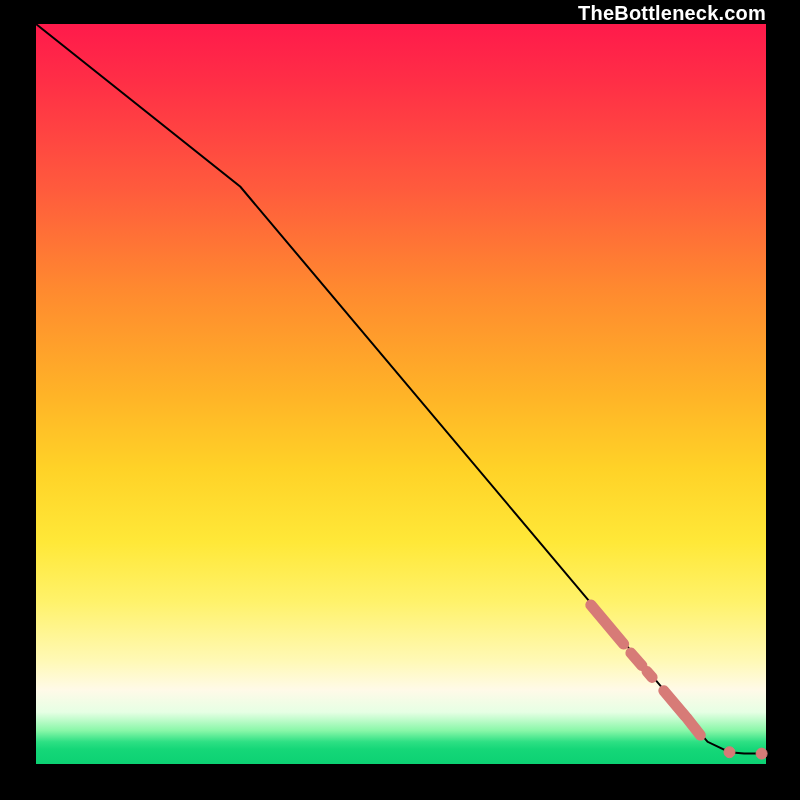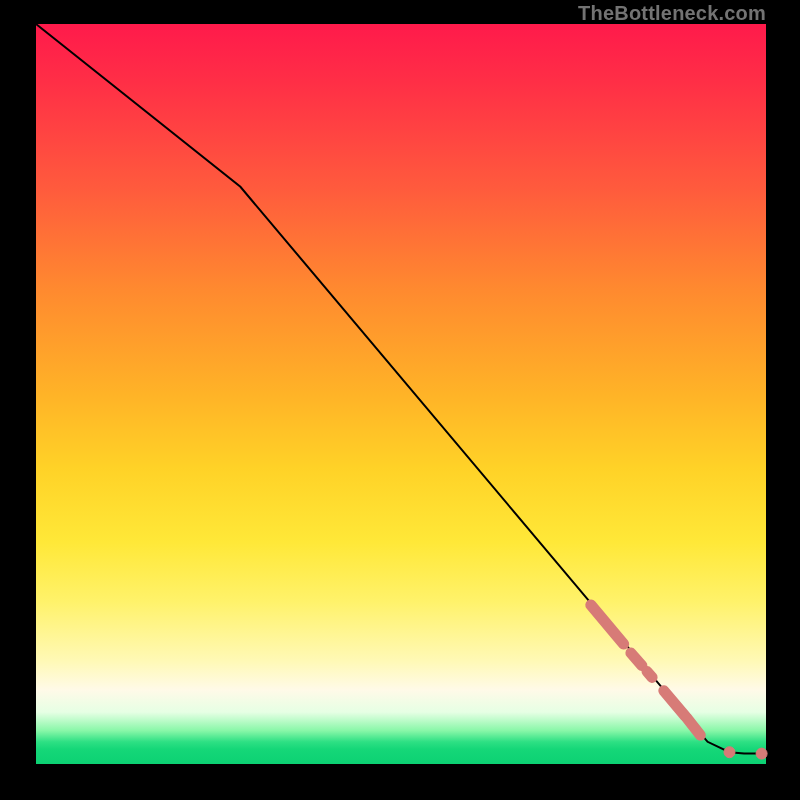--- a/index.html
+++ b/index.html
@@ -39,21 +39,21 @@
       #88f7a8 95.5%,
       #2ee084 97%,
       #15d778 98%,
       #0cd173 100%
     );
   }
   .watermark {
     position: absolute;
     top: 2px;
     right: 34px;
-    color: #737373;
+    color: #ffffff;
     font-size: 20px;
     font-weight: 600;
     letter-spacing: 0.2px;
     user-select: none;
   }
   svg.overlay {
     position: absolute;
     left: 36px;
     top: 24px;
     width: 730px;

